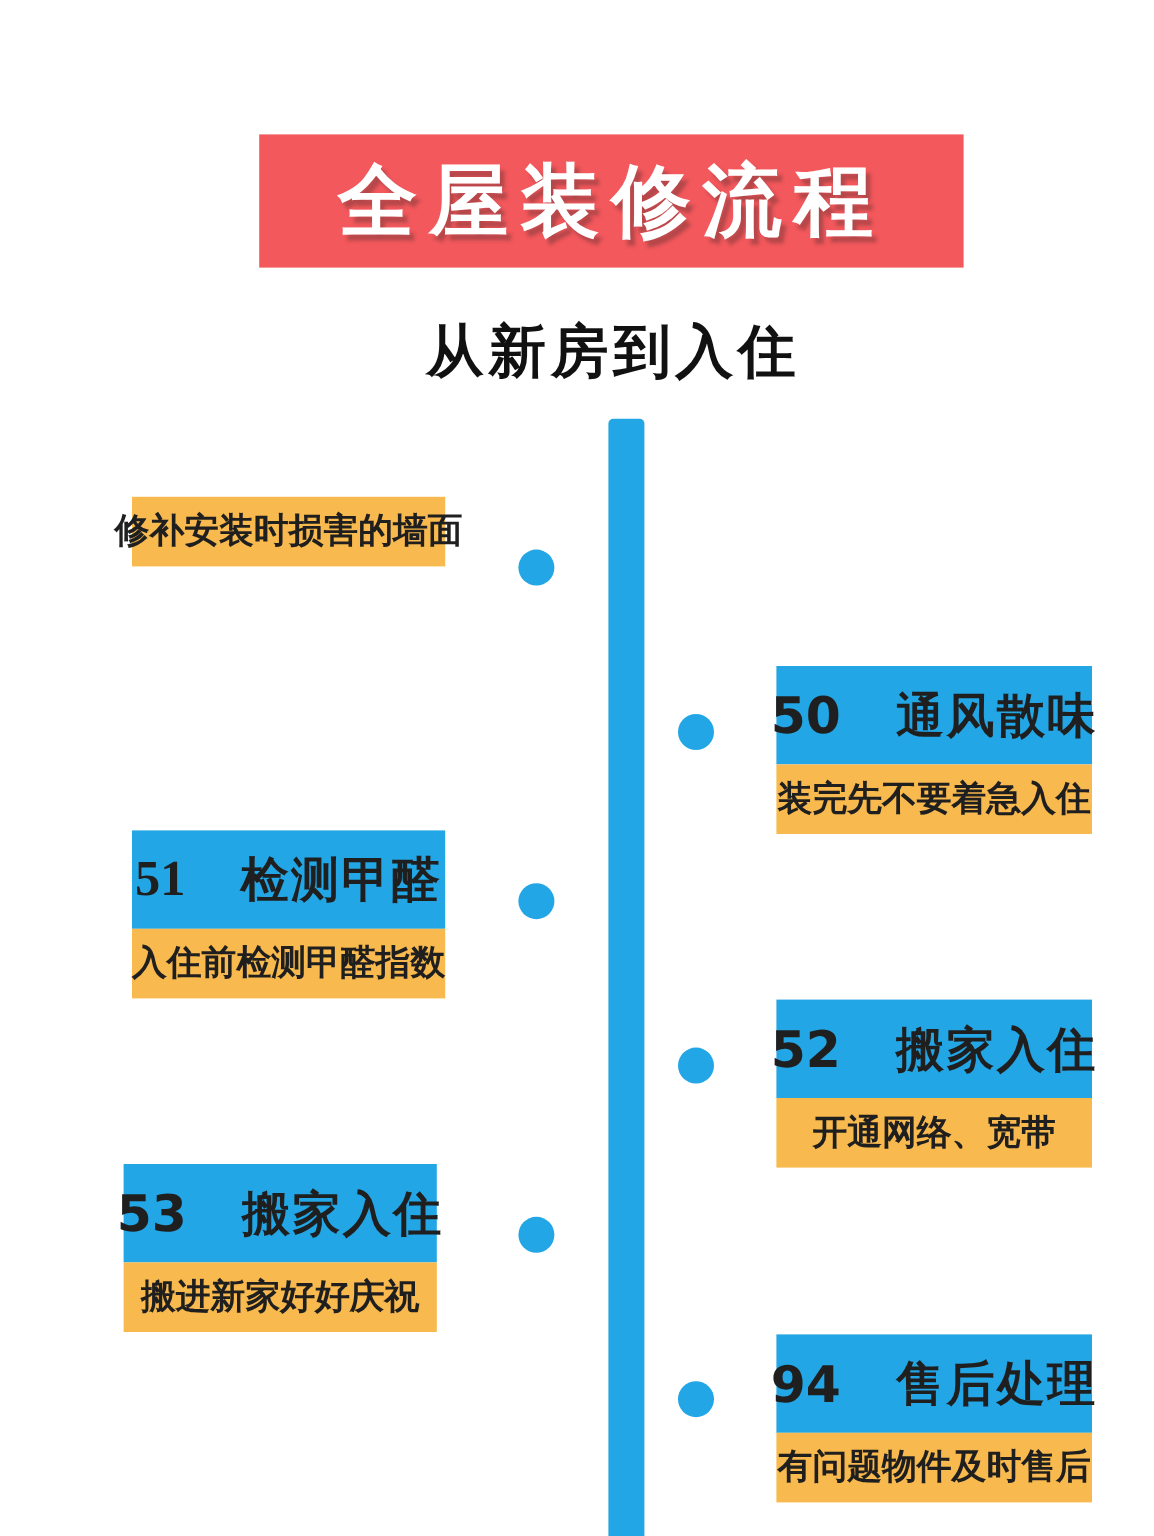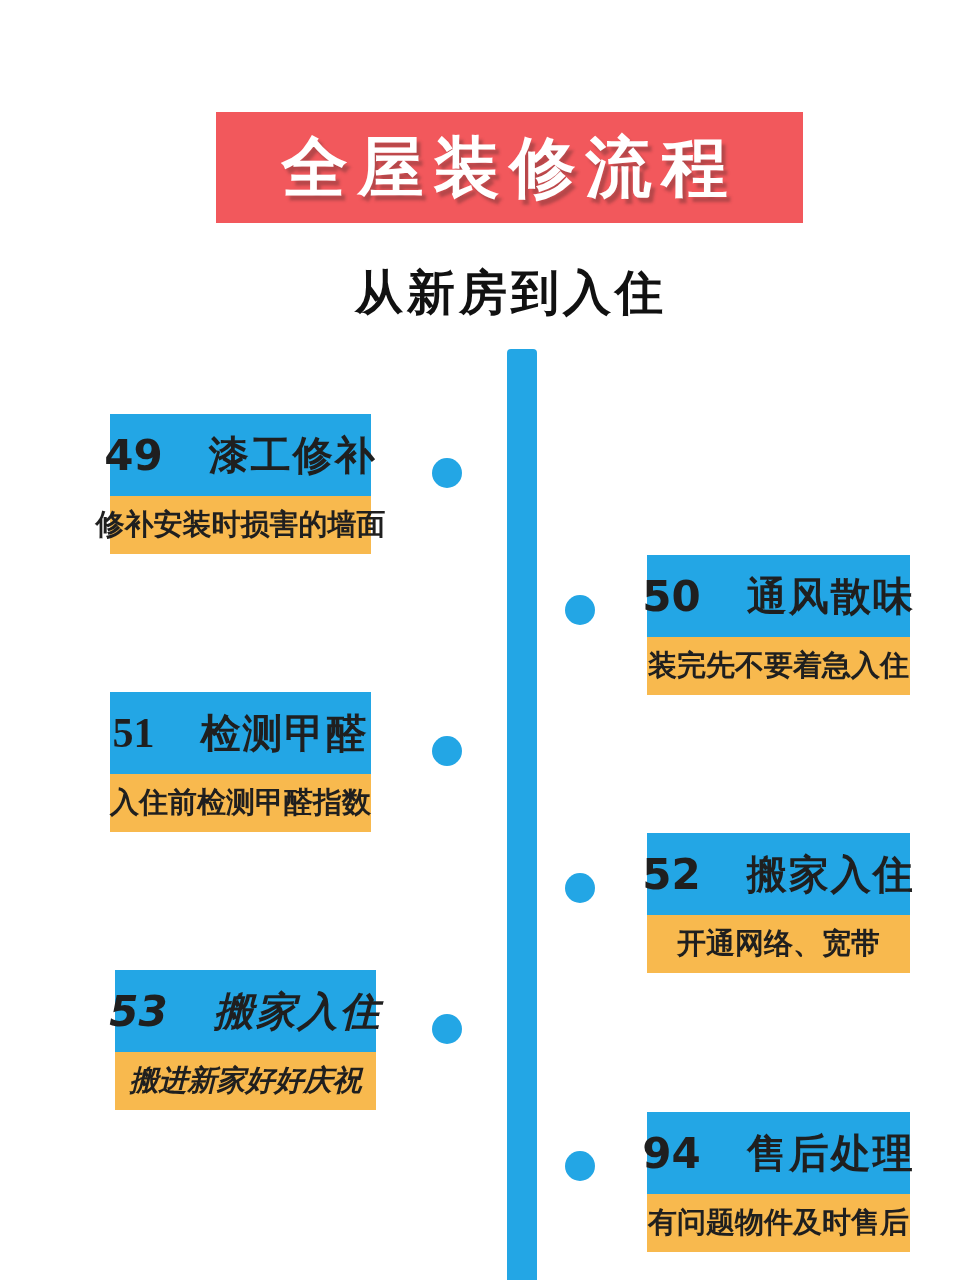--- a/index.html
+++ b/index.html
@@ -66,21 +66,21 @@
   .dot-5 { left: 402px; top: 984px; }
   .dot-6 { left: 535px; top: 1121px; }
   .step-card {
     position: absolute;
     width: 291px;
   }
   .card-49 { left: 65px;  top: 369px; }
   .card-50 { left: 602px; top: 510px; width: 293px; }
   .card-51 { left: 65px;  top: 647px; font-family: Liberation Serif, serif; }
   .card-52 { left: 602px; top: 788px; width: 293px; }
-  .card-53 { left: 70px;  top: 925px; font-style: italic; }
+  .card-53 { left: 58px;  top: 925px; }
   .card-54 { left: 602px; top: 1067px; width: 293px; }
   .card-head {
     height: 82px;
     background: var(--primary-blue);
     display: flex; align-items: center; justify-content: center;
     gap: 16px;
     color: var(--text-dark);
     font-weight: bold;
     white-space: nowrap;
   }
@@ -110,24 +110,20 @@
   <div class="timeline-line"></div>
 
   <div class="timeline-dot dot-1"></div>
   <div class="timeline-dot dot-2"></div>
   <div class="timeline-dot dot-3"></div>
   <div class="timeline-dot dot-4"></div>
   <div class="timeline-dot dot-5"></div>
   <div class="timeline-dot dot-6"></div>
 
   <div class="step-card card-49">
-    <div class="card-head">
-      <span class="step-number">49</span>
-      <span class="step-title">漆工修补</span>
-    </div>
     <div class="card-desc">修补安装时损害的墙面</div>
   </div>
 
   <div class="step-card card-50">
     <div class="card-head">
       <span class="step-number">50</span>
       <span class="step-title">通风散味</span>
     </div>
     <div class="card-desc">装完先不要着急入住</div>
   </div>

